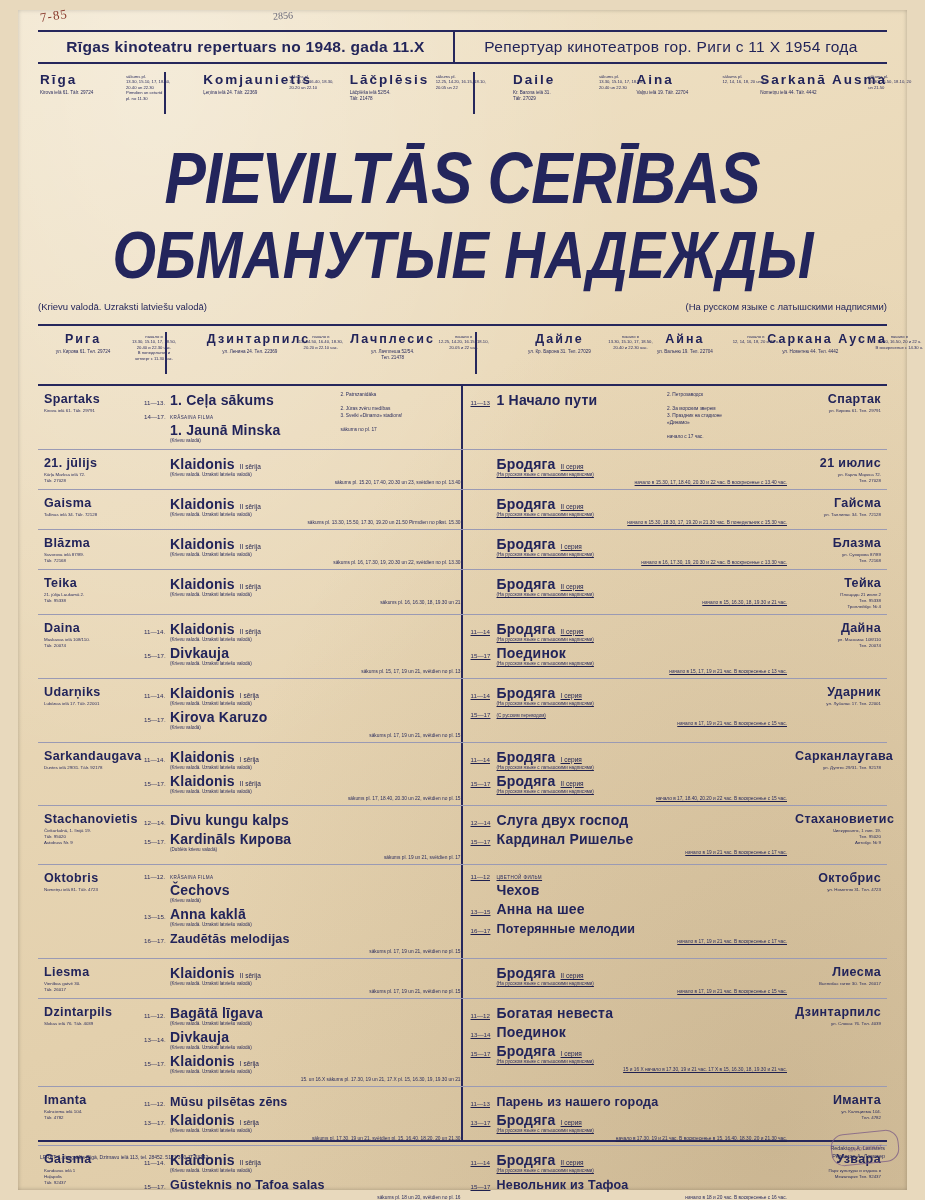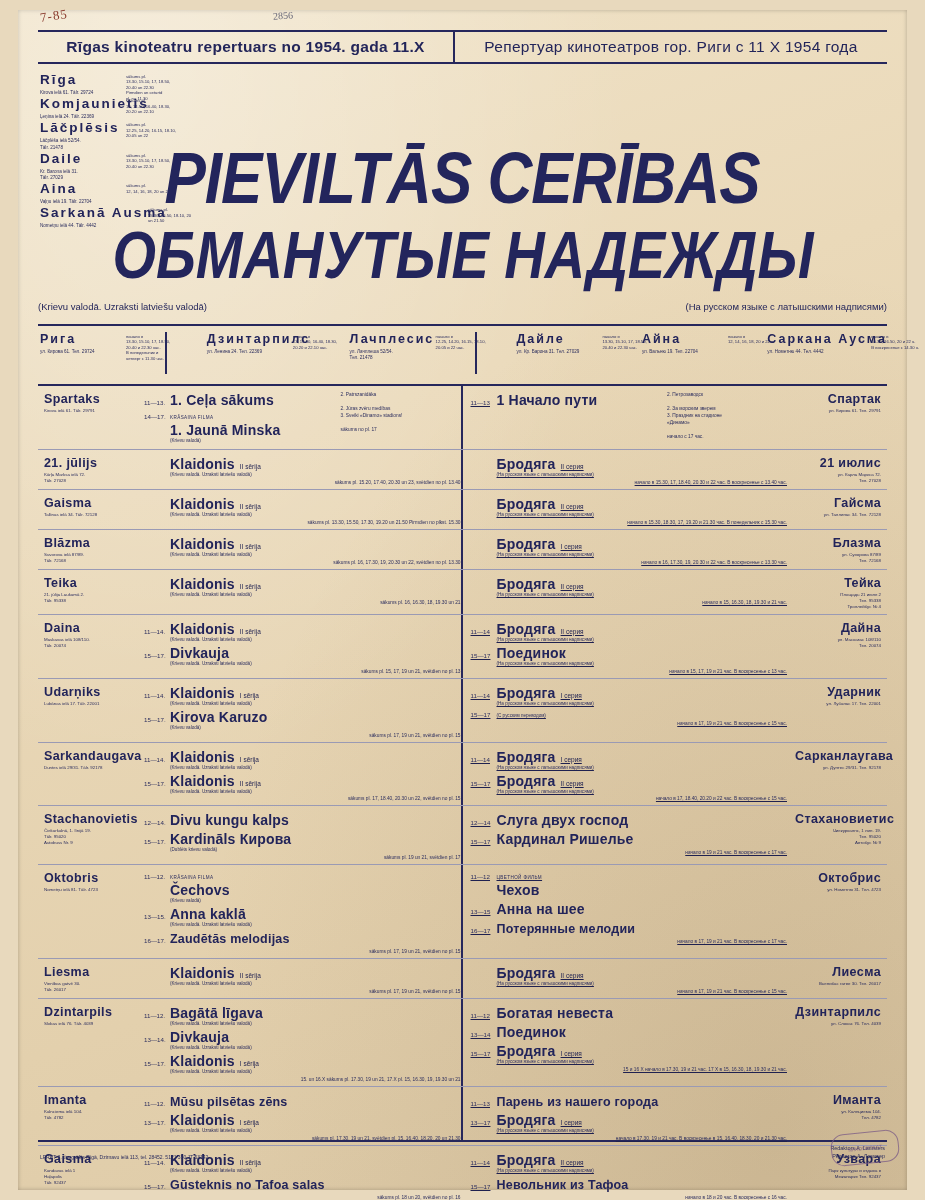--- a/index.html
+++ b/index.html
@@ -47,21 +47,21 @@
   }
   .headbar .h-sep{width:2px;height:30px;background:#26275c;}
   .headbar .h-ru{
     flex:1;text-align:center;font-size:15.5px;font-weight:normal;
     letter-spacing:.3px;color:#23255a;
   }
 
   
   .toprow{
     position:absolute;left:22px;top:62px;width:847px;height:46px;
-    display:flex;justify-content:space-between;flex-direction:column;
+    display:flex;justify-content:space-between;
   }
   .cin{position:relative;}
   .cin .nm{font-size:13.5px;font-weight:bold;letter-spacing:2px;color:#22245a;}
   .cin .ad{font-size:4.6px;line-height:1.35;color:#2b2d5e;margin-top:3px;width:86px;}
   .cin .tm{position:absolute;left:86px;top:2px;font-size:4.2px;line-height:1.3;color:#2b2d5e;width:54px;}
   .cin.wide .ad{width:120px;}
   .vbar{width:2px;background:#26275c;height:42px;}
 
   
   .title1{
@@ -83,21 +83,21 @@
     position:absolute;top:291px;width:849px;left:20px;
     display:flex;justify-content:space-between;font-size:9.5px;color:#23255a;
   }
 
   
   .rule{
     position:absolute;left:20px;height:2px;background:#26275c;width:849px;
   }
   .midrow{
     position:absolute;left:22px;top:322px;width:847px;height:44px;
-    display:flex;justify-content:space-between;
+    display:flex;justify-content:space-between;text-align:center;
   }
   .cin2 .nm{font-size:12.5px;font-weight:bold;letter-spacing:2px;color:#22245a;}
   .cin2 .ad{font-size:4.6px;line-height:1.35;color:#2b2d5e;margin-top:3px;width:86px;}
   .cin2 .tm{position:absolute;left:86px;top:2px;font-size:4.2px;line-height:1.3;color:#2b2d5e;width:56px;}
   .cin2{position:relative;}
 
   
   .table{
     position:absolute;left:20px;top:374px;width:849px;height:754px;
     border-top:2px solid #26275c;border-bottom:2px solid #26275c;
@@ -139,21 +139,21 @@
 </style>
 </head>
 <body>
 
 <div class="poster">
   <div class="paper-edge"></div>
   <div class="scribble">7-85</div>
   <div class="scribble2">2856</div>
 
   <div class="headbar">
-    <div class="h-lv">Rīgas kinoteatru repertuars no 1954. gada 11.X</div>
+    <div class="h-lv">Rīgas kinoteatru repertuars no 1948. gada 11.X</div>
     <div class="h-sep"></div>
     <div class="h-ru">Репертуар кинотеатров гор. Риги с 11 X 1954 года</div>
   </div>
 
   <div class="toprow">
     <div class="cin">
       <div class="nm">Rīga</div>
       <div class="ad">Kirova ielā 61. Tālr. 29724</div>
       <div class="tm" style="white-space:pre-line">sākums pl.
 13.30, 15.10, 17, 18.50,

